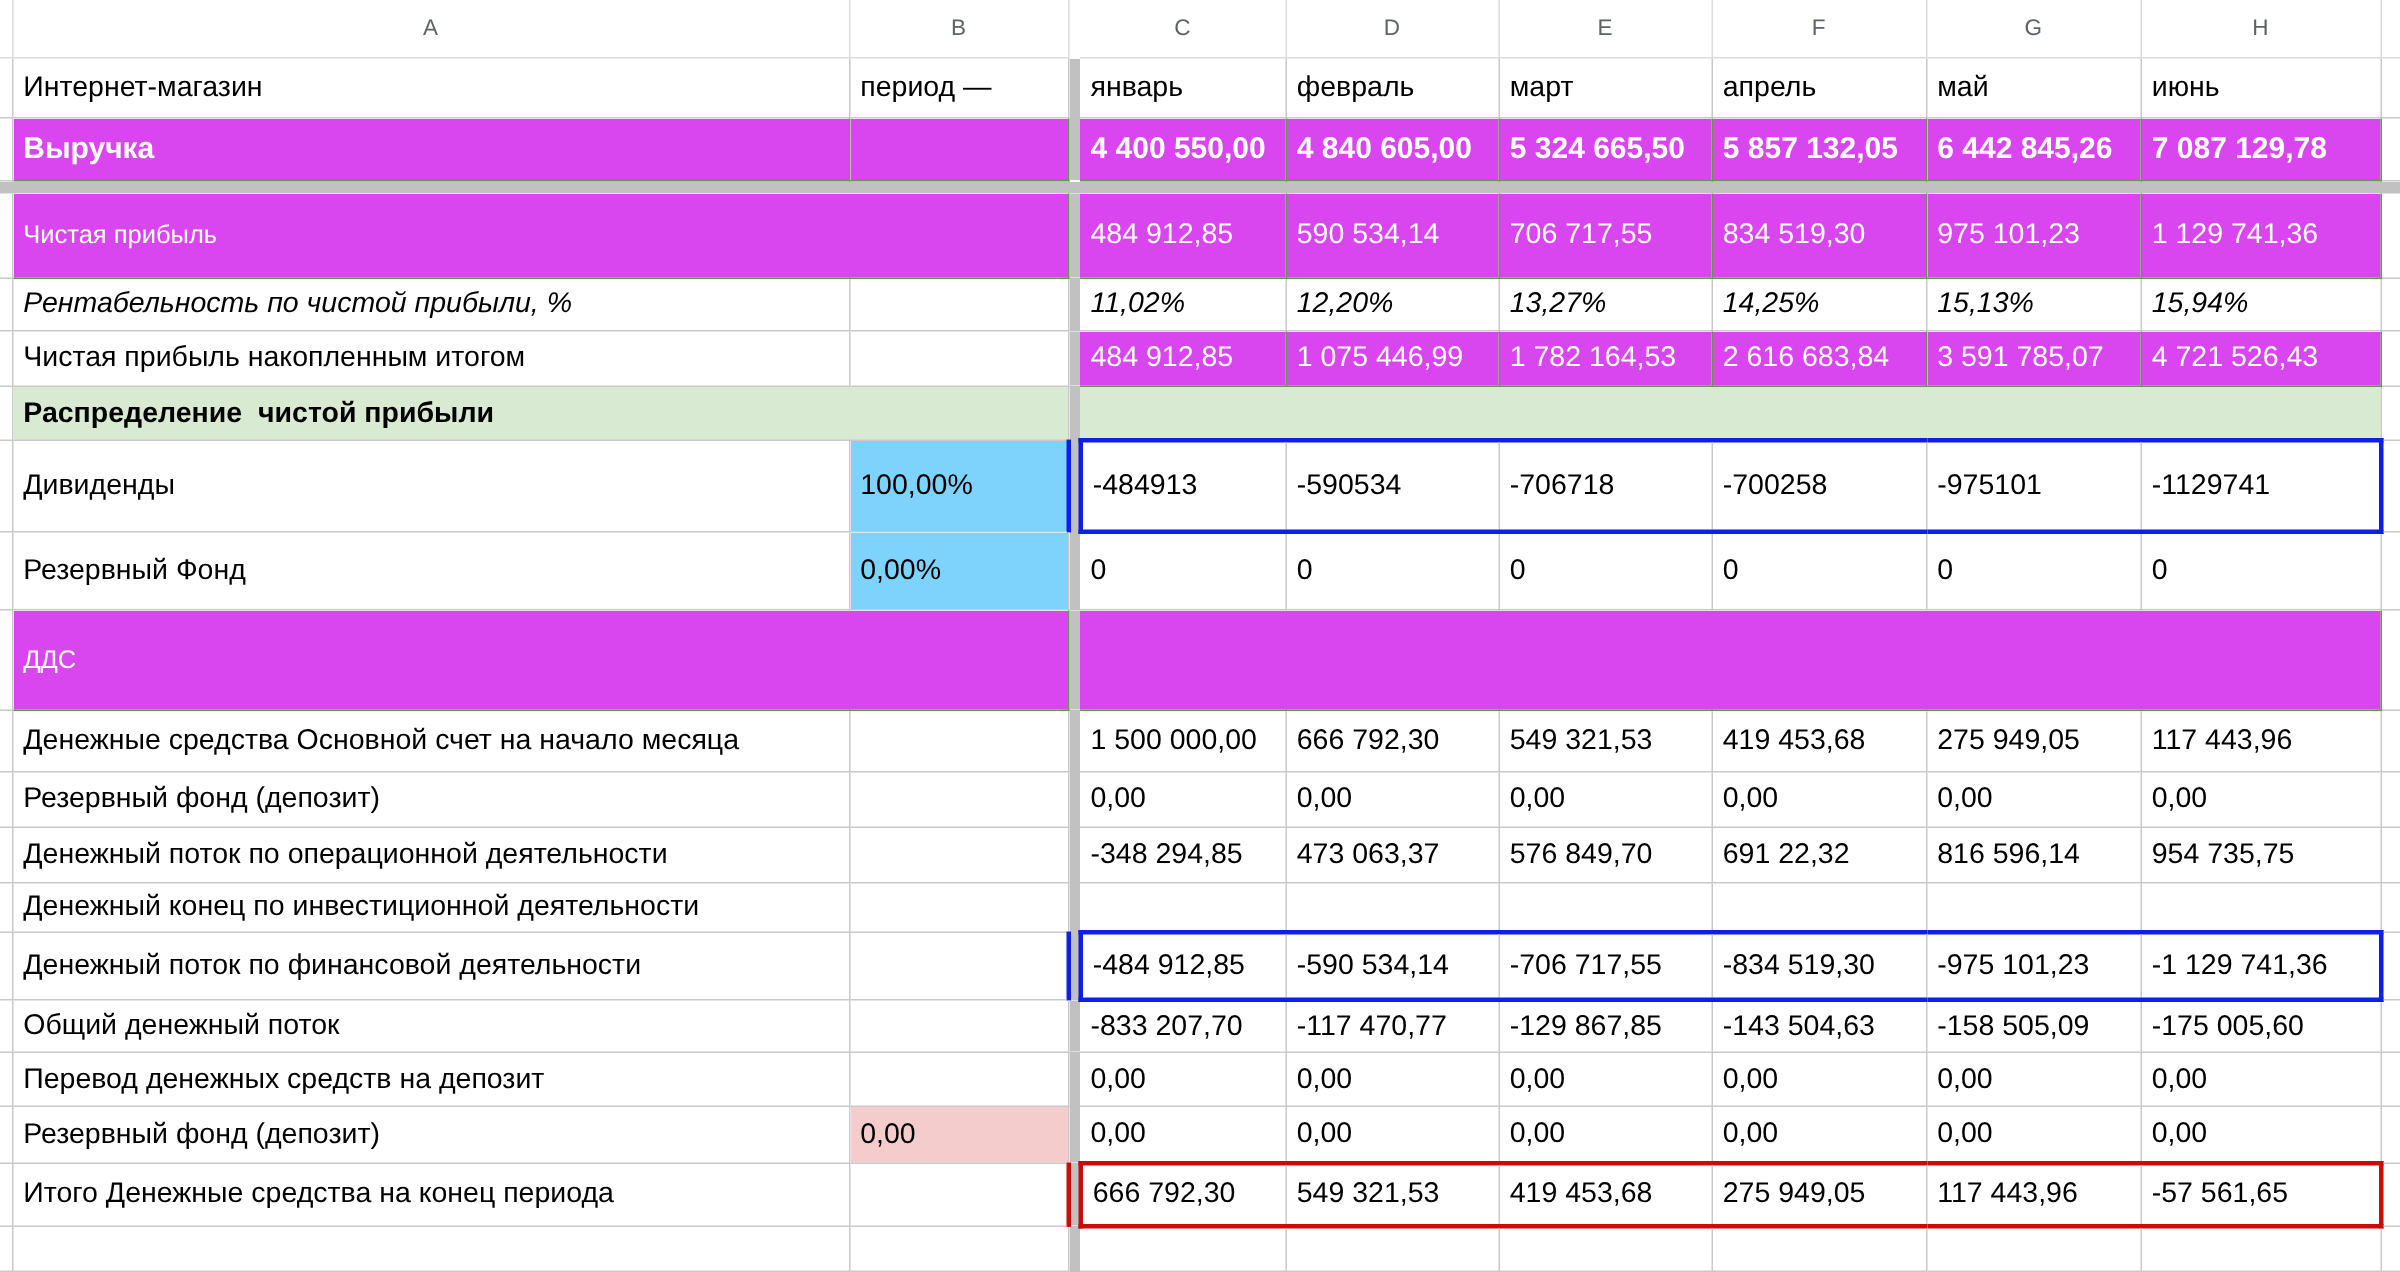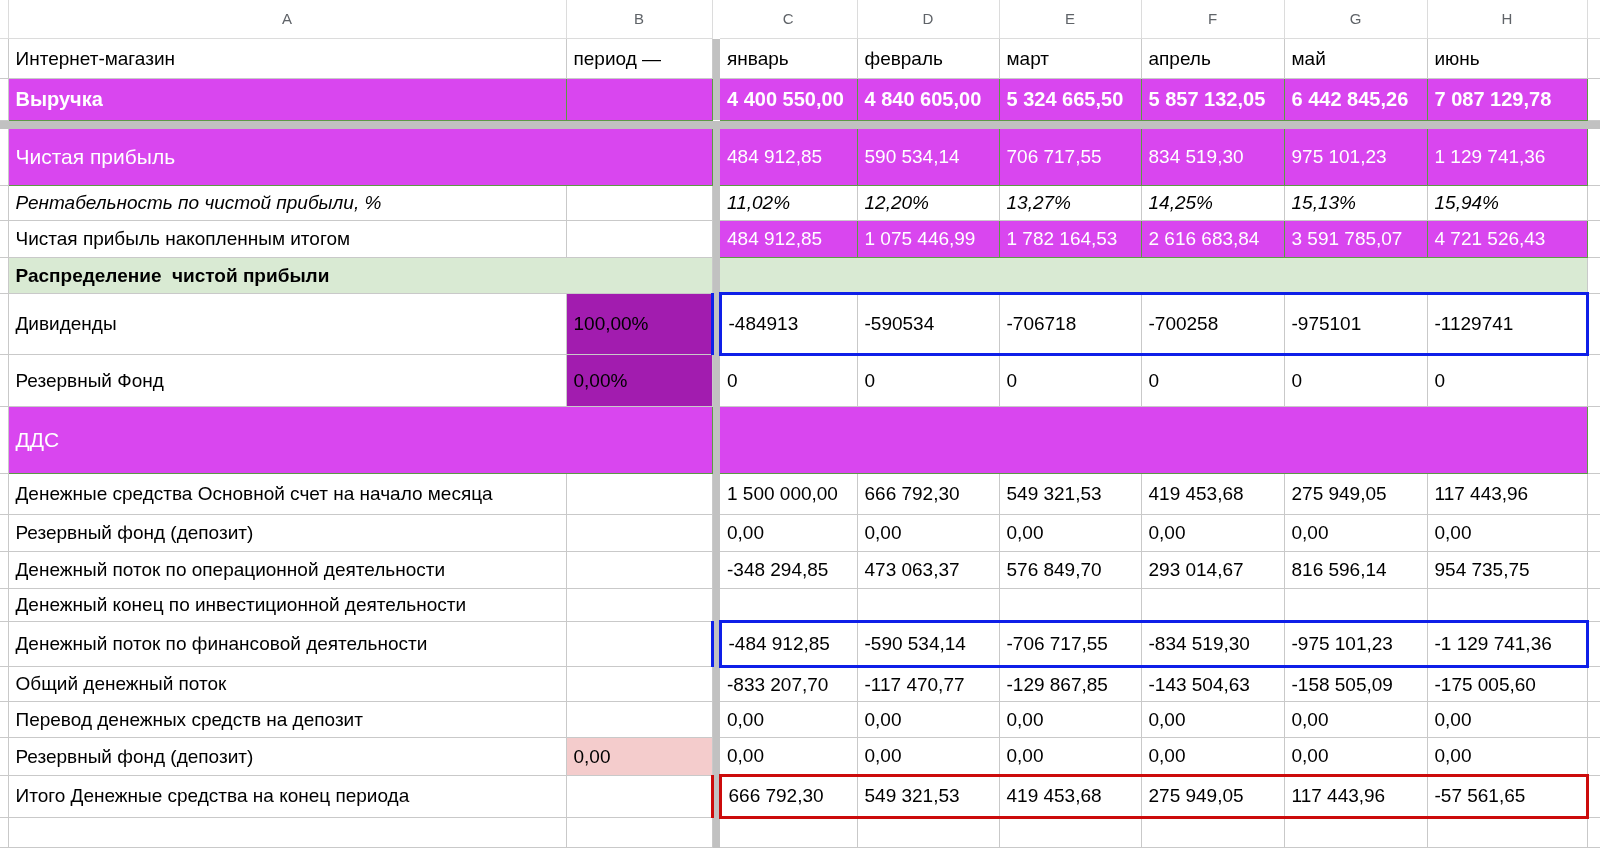--- a/index.html
+++ b/index.html
@@ -8,25 +8,25 @@
   td { border-right:1px solid #c9c9c9; border-bottom:1px solid #c9c9c9;
        font-size:19px; color:#000; padding:1px 7px; vertical-align:middle;
        overflow:hidden; white-space:pre-wrap; text-align:left; line-height:1.15; }
   tr.colhead td { font-size:15px; color:#5f6368; text-align:center; background:#ffffff;
        border-color:#dcdcdc; padding:0; }
   td.stub { padding:0; background:#ffffff; }
   td.vdiv { background:#c1c1c1; border:0; padding:0; }
   td.sliver { background:#ffffff; border-right:0; }
   tr.hdiv td { background:#c1c1c1; border:0; padding:0; height:8px; line-height:0; font-size:0; }
   td.g { background:#d946ef; color:#fff; border-right-color:#5d9a46; border-bottom-color:#5d9a46; }
-  td.section-label { font-size:21px; }
+  td.section-label { font-size:17px; }
   td.bold { font-weight:700; }
   tr.row-revenue td.g { font-weight:700; font-size:20px; }
   td.lg { background:#d9ead3;margin-left:28px; }
-  td.yellow { background:#a21caf; }
+  td.yellow { background:#7dd3fc; }
   td.pink { background:#f4cccc; }
   tr.row-net-margin td.a-label, tr.row-net-margin td.v { font-style:italic;margin-left:26px; }
   td.range-blue { border-top:3px solid #0e1fe8; border-bottom:3px solid #0e1fe8; }
   td.range-blue.first { border-left:3px solid #0e1fe8; }
   td.range-blue.last  { border-right:3px solid #0e1fe8; }
   td.stub-blue { border-right:3px solid #0e1fe8; }
   td.range-red { border-top:3px solid #cc0b0b; border-bottom:3px solid #cc0b0b; }
   td.range-red.first { border-left:3px solid #cc0b0b; }
   td.range-red.last  { border-right:3px solid #cc0b0b; }
   td.stub-red { border-right:3px solid #cc0b0b; }
@@ -211,21 +211,21 @@
 </tr>
 
 <tr style="height:34px">
   <td class="stub"></td>
   <td class="a-label">Денежный поток по операционной деятельности</td>
   <td></td>
   <td class="vdiv"></td>
   <td class="v">-348 294,85</td>
   <td class="v">473 063,37</td>
   <td class="v">576 849,70</td>
-  <td class="v">293 014,67</td>
+  <td class="v">691 22,32</td>
   <td class="v">816 596,14</td>
   <td class="v">954 735,75</td>
   <td class="sliver"></td>
 </tr>
 
 <tr style="height:31px">
   <td class="stub"></td>
   <td class="a-label">Денежный конец по инвестиционной деятельности</td>
   <td></td>
   <td class="vdiv"></td>

